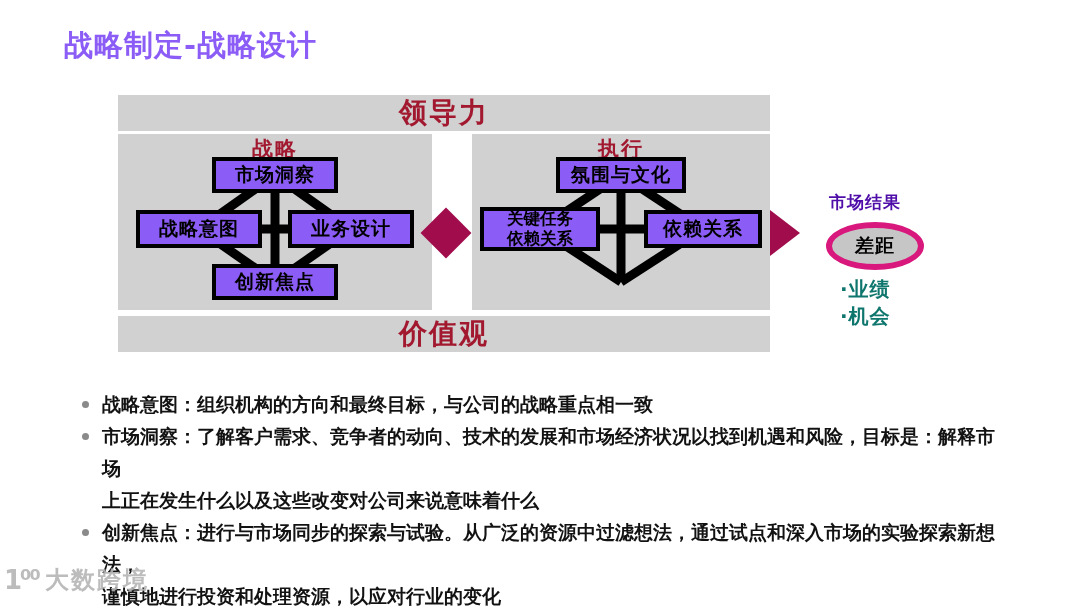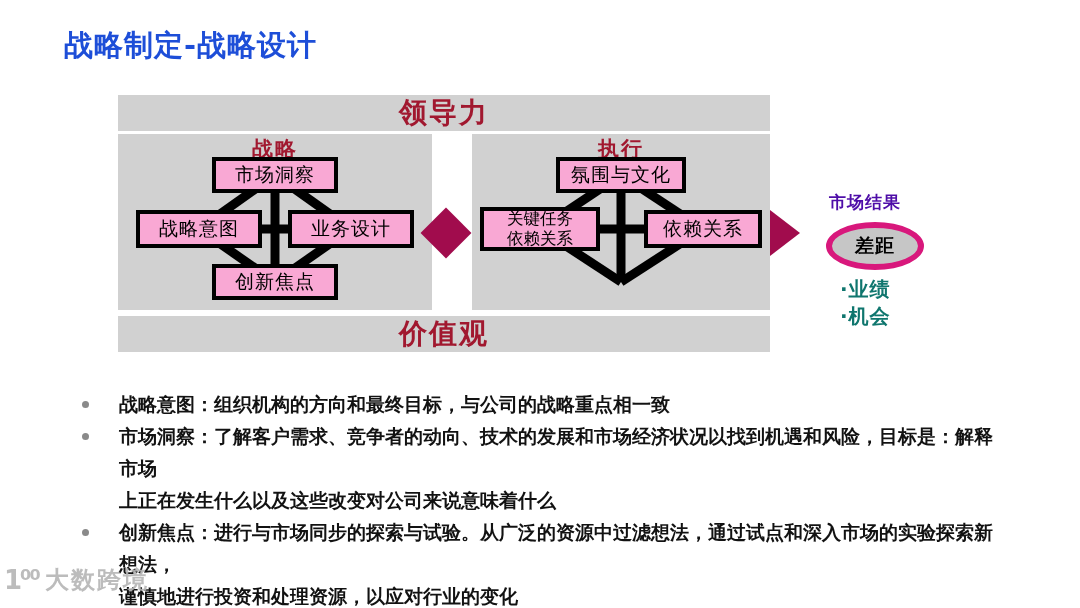--- a/index.html
+++ b/index.html
@@ -2,42 +2,42 @@
 <html><head>
 <meta charset="utf-8">
 <style>
   html,body{margin:0;padding:0;background:#fff;}
   .slide{
     position:relative;width:1080px;height:608px;background:#ffffff;
     font-family:"DejaVu Sans",sans-serif;overflow:hidden;
   }
   .title{
     position:absolute;left:64px;top:26px;margin:0;
-    font-size:29px;font-weight:bold;color:#1d4ed8;letter-spacing:1px;
+    font-size:29px;font-weight:bold;color:#8b5cf6;letter-spacing:1px;
   }
   .bar{
     position:absolute;left:118px;width:652px;height:36px;background:#d1d1d1;
     display:flex;align-items:center;justify-content:center;
   }
   .bar span{font-size:28px;font-weight:bold;color:#a1182f;letter-spacing:2px;}
   .top-bar{top:95px;}
   .bottom-bar{top:316px;}
   .panel{position:absolute;top:134px;height:176px;background:#d1d1d1;}
   .panel.strategy{left:118px;width:314px;}
   .panel.execution{left:472px;width:298px;}
   .panel-label{
     position:absolute;top:1px;left:0;right:0;text-align:center;
     font-size:21px;font-weight:bold;color:#a1182f;letter-spacing:2px;
   }
   .connectors{position:absolute;left:0;top:0;}
   .connectors line{stroke:#000;stroke-width:9;}
   .node{
-    position:absolute;background:#f9a8d4;border:4px solid #000;
+    position:absolute;background:#8b5cf6;border:4px solid #000;
     display:flex;align-items:center;justify-content:center;
-    font-size:19px;font-weight:normal;color:#000;letter-spacing:1px;
+    font-size:19px;font-weight:bold;color:#000;letter-spacing:1px;
     white-space:pre-line;text-align:center;box-sizing:border-box;
   }
   .node.small{font-size:16.5px;line-height:1.2;letter-spacing:0;}
   
   .s-top{left:94px;top:23px;width:126px;height:36px;}
   .s-left{left:18px;top:76px;width:126px;height:38px;}
   .s-right{left:170px;top:76px;width:126px;height:38px;}
   .s-bottom{left:94px;top:130px;width:126px;height:36px;}
   
   .e-top{left:84px;top:23px;width:130px;height:36px;}
@@ -66,21 +66,21 @@
   .result-item{
     position:absolute;left:840px;font-size:20px;font-weight:bold;color:#0f766e;
     letter-spacing:1px;
   }
   .result-item.first{top:276px;}
   .result-item.second{top:303px;}
   .bullets{
     position:absolute;left:82px;top:388px;width:925px;margin:0;padding:0;
     list-style:none;
   }
-  .bullets li{display:flex;gap:30px;margin:0;padding:0;}
+  .bullets li{display:flex;gap:13px;margin:0;padding:0;}
   .bullets .dot{
     flex:none;width:7px;height:7px;border-radius:50%;background:#8a8a8a;
     margin-top:13px;
   }
   .bullets .bl{flex:1;font-size:19px;font-weight:bold;color:#121212;line-height:32px;}
   .bullets .bl span{display:block;}
   .watermark{
     position:absolute;left:4px;top:564px;display:flex;align-items:center;gap:6px;
     color:#b5b5b5;opacity:.9;font-weight:bold;
   }

